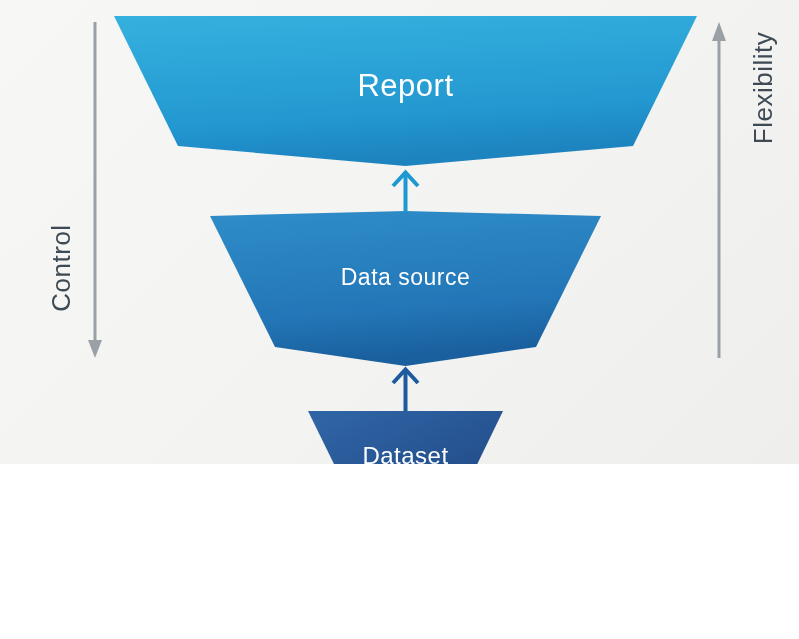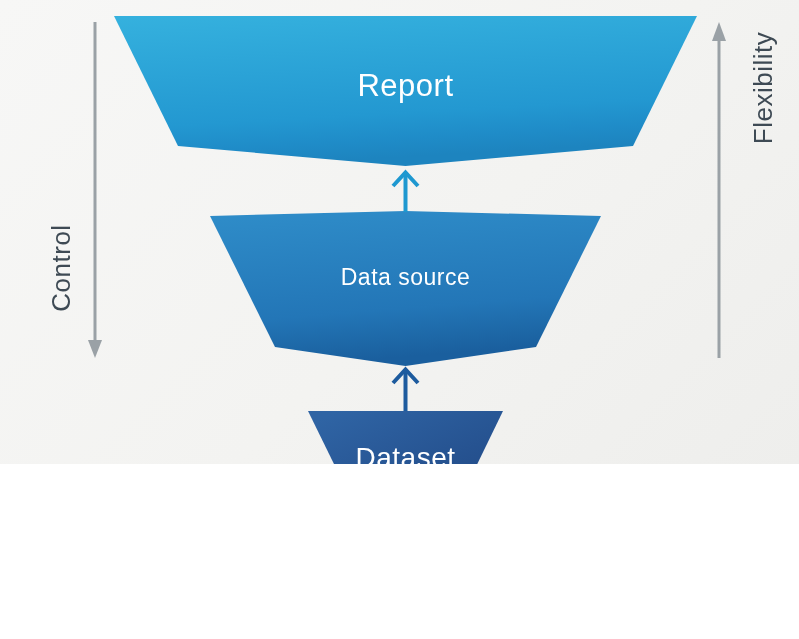--- a/index.html
+++ b/index.html
@@ -24,21 +24,21 @@
   .layer-label {
     position: absolute;
     color: #ffffff;
     text-align: center;
     font-weight: 400;
     letter-spacing: 0.5px;
     pointer-events: none;
   }
   .layer-label.report      { left: 114px; top: 68px;  width: 583px; font-size: 31px; }
   .layer-label.data-source { left: 210px; top: 264px; width: 391px; font-size: 23px; }
-  .layer-label.dataset     { left: 308px; top: 442px; width: 195px; font-size: 28px; }
+  .layer-label.dataset     { left: 308px; top: 442px; width: 195px; font-size: 24px; }
 
   .axis-label {
     position: absolute;
     transform: translate(-50%, -50%) rotate(-90deg);
     white-space: nowrap;
     font-size: 26px;
     color: #3e4a54;
     letter-spacing: 0.5px;
   }
   .axis-label.control     { left: 61px;  top: 268px; }

